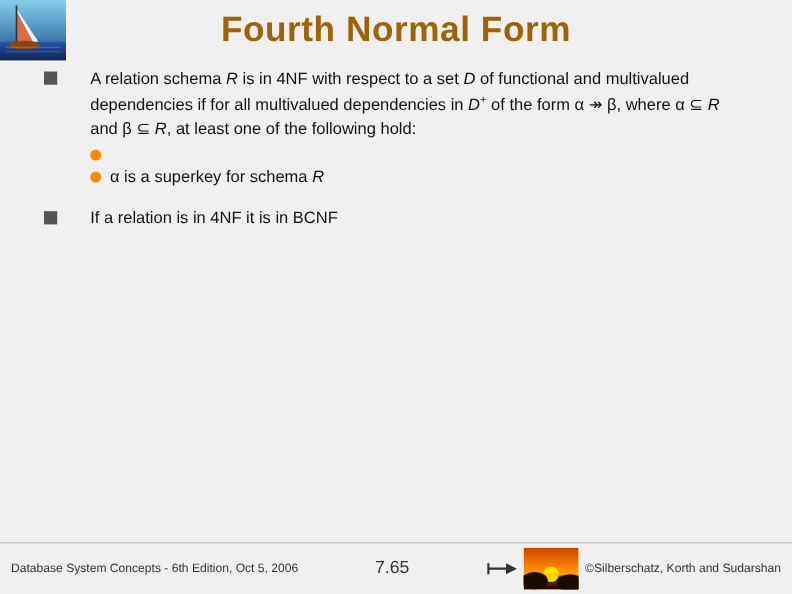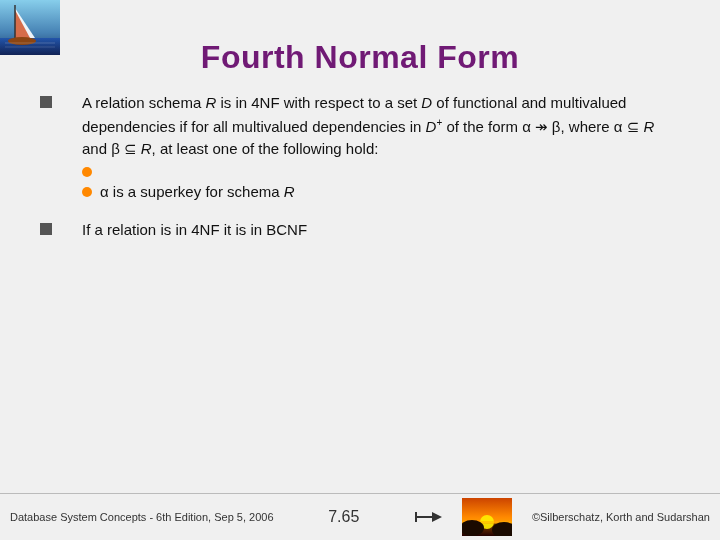--- a/index.html
+++ b/index.html
@@ -25,24 +25,23 @@
     .slide-header {
       background: #f0f0f0;
       padding: 8px 0 4px 0;
       text-align: center;
       position: relative;
     }
 
     .slide-title {
       font-size: 32px;
       font-weight: bold;
-      color: #701a75;
+      color: #a16207;
       font-family: Arial, sans-serif;
       letter-spacing: 0.5px;
-      margin-top: 31px;
     }
 
     
     .sailboat-top {
       position: absolute;
       top: 0;
       left: 0;
       width: 60px;
       height: 55px;
       overflow: hidden;
@@ -131,21 +130,21 @@
     }
 
     .footer-center {
       font-size: 16px;
       color: #333;
     }
 
     .footer-right {
       display: flex;
       align-items: center;
-      gap: 20px;
+      gap: 6px;
       font-size: 11px;
       color: #333;
     }
 
     
     .sunset-img {
       width: 50px;
       height: 38px;
     }
 
@@ -227,21 +226,21 @@
     <div class="bullet-item">
       <div class="bullet-square"></div>
       <div class="bullet-text">
         If a relation is in 4NF it is in BCNF
       </div>
     </div>
 
   </div>
 
   <div class="slide-footer">
-    <div class="footer-left">Database System Concepts - 6th Edition, Sep 5, 2006</div>
+    <div class="footer-left">Database System Concepts - 6th Edition, Oct 5, 2006</div>
     <div class="footer-center">7.65</div>
     <div class="footer-right">
 
       <svg width="28" height="16" viewBox="0 0 28 16">
         <line x1="2" y1="8" x2="22" y2="8" stroke="#333" stroke-width="2"></line>
         <polygon points="18,3 28,8 18,13" fill="#333"></polygon>
         <line x1="2" y1="3" x2="2" y2="13" stroke="#333" stroke-width="2"></line>
       </svg>
 
       <svg class="sunset-img" viewBox="0 0 50 38" xmlns="http://www.w3.org/2000/svg">

